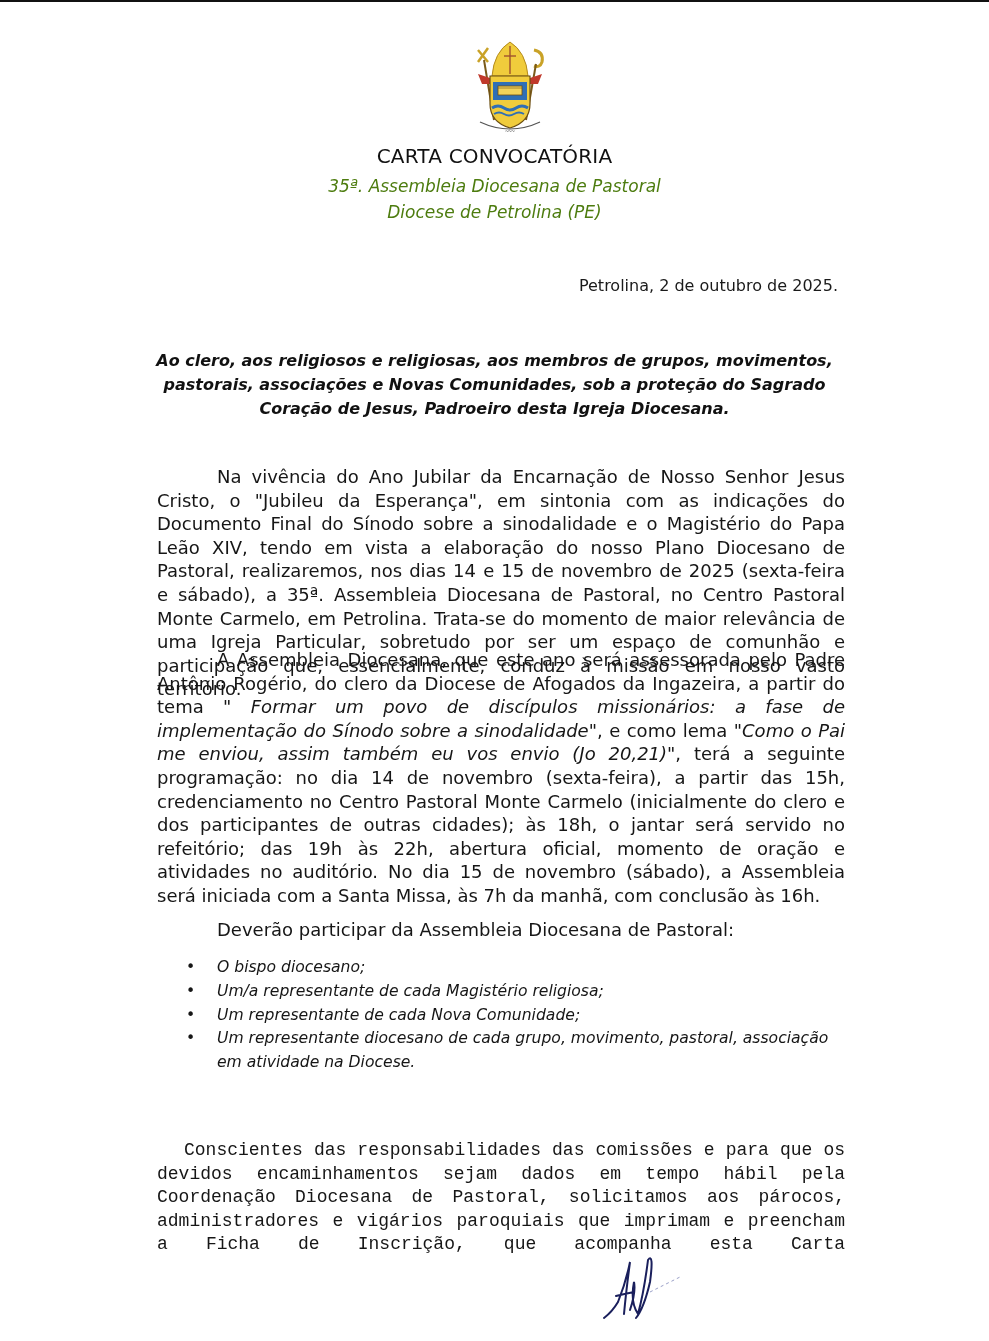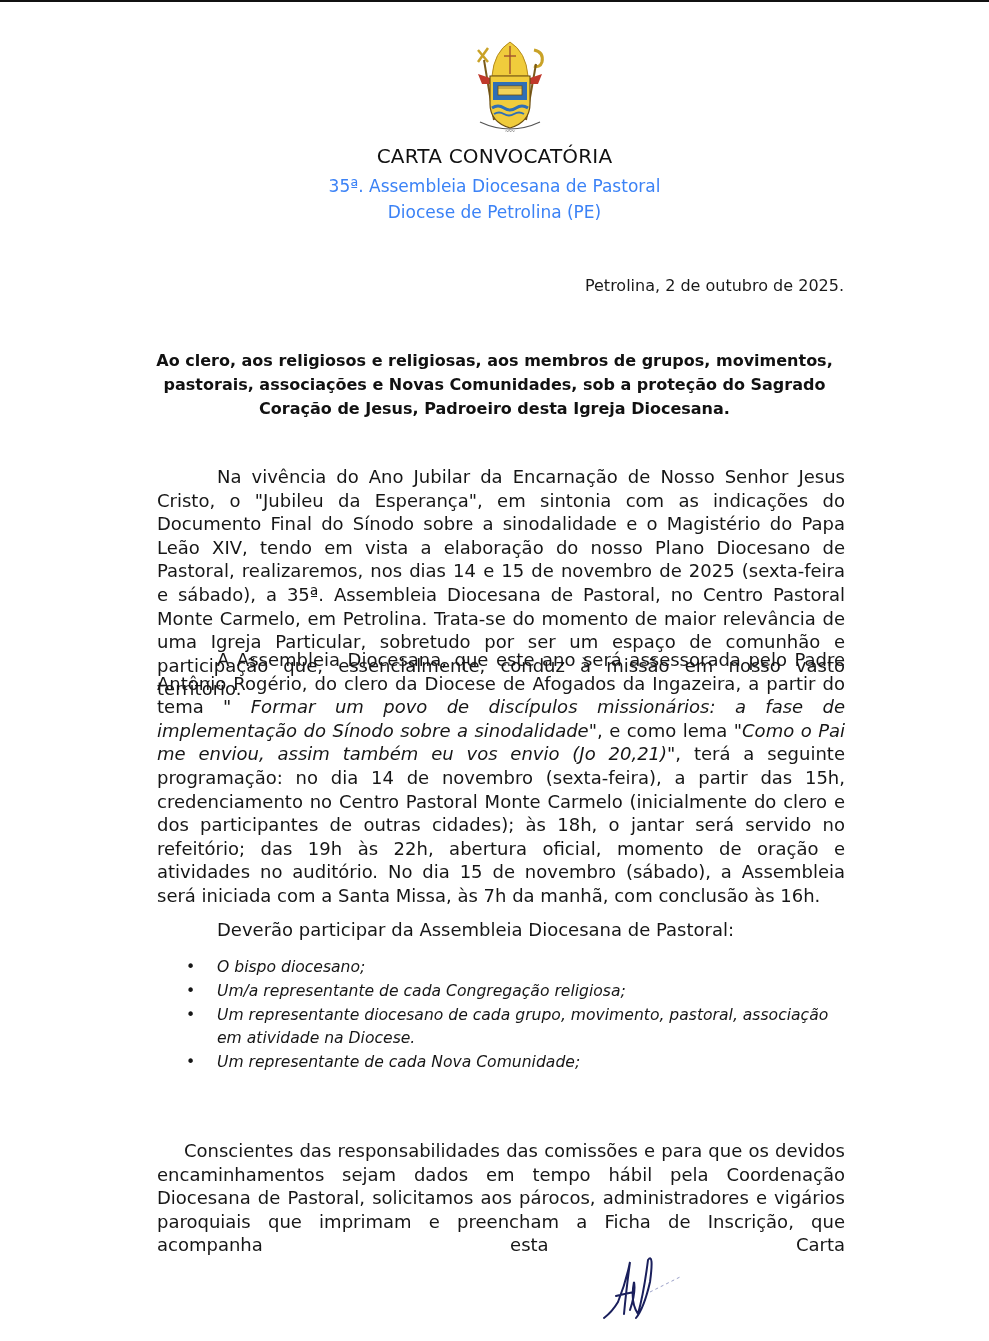--- a/index.html
+++ b/index.html
@@ -10,50 +10,50 @@
       color: #141414;
     }
     .top-rule { position: absolute; left: 0; top: 0; width: 989px; height: 2px; background: #111; }
     .crest { position: absolute; left: 470px; top: 38px; width: 80px; height: 98px; }
     .title {
       position: absolute; left: 0; width: 989px; top: 144px; text-align: center;
       font-weight: normal; font-size: 20px; letter-spacing: 0.2px; color: #111;
     }
     .subtitle {
       position: absolute; left: 0; width: 989px; text-align: center;
-      font-size: 17px; color: #3b82f6;
+      font-size: 17px; color: #4d7c0f; font-style: italic;
     }
     .st1 { top: 176px; }
     .st2 { top: 202px; }
     .date {
-      position: absolute; right: 145px; top: 276px; font-size: 16px; color: #1a1a1a;
+      position: absolute; right: 151px; top: 276px; font-size: 16px; color: #1a1a1a;
     }
     .address {
       position: absolute; left: 150px; width: 689px; top: 349px; text-align: center;
-      font-weight: bold; font-size: 16px; line-height: 24px; color: #111;
+      font-weight: bold; font-size: 16px; line-height: 24px; color: #111; font-style: italic;
     }
     .body {
       position: absolute; left: 157px; width: 688px;
       font-size: 18px; line-height: 23.6px; text-align: justify; color: #161616;
     }
     .body p { margin: 0; text-indent: 60px; }
     .p1 { top: 465px; }
     .p2 { top: 648px; }
     .p3 { top: 918px; }
     .p3 p { text-indent: 60px; }
     ul.participants {
       position: absolute; left: 186px; top: 956px; width: 660px;
       margin: 0; padding: 0; list-style: none;
       font-size: 15.6px; line-height: 23.8px; font-style: italic; color: #161616;
     }
     ul.participants li { position: relative; padding-left: 31px; }
     ul.participants li::before {
       content: "\2022"; position: absolute; left: 0; top: 0; font-style: normal;
     }
-    .p4 { top: 1139px; }
+    .p4 { top: 1139px; font-family: Liberation Mono, monospace; }
     .p4 p { text-indent: 27px; }
     .signature { position: absolute; left: 600px; top: 1252px; width: 90px; height: 75px; }
     em { font-style: italic; }
   </style>
 </head>
 <body>
 
 <div class="top-rule"></div>
 
 <div class="crest">
@@ -102,23 +102,23 @@
 <div class="body p2">
   <p><span>A Assembleia Diocesana, que este ano será assessorada pelo Padre Antônio Rogério, do clero da Diocese de Afogados da Ingazeira, a partir do tema </span><em>" Formar um povo de discípulos missionários: a fase de implementação do Sínodo sobre a sinodalidade"</em><span>, e como lema </span><em>"Como o Pai me enviou, assim também eu vos envio (Jo 20,21)"</em><span>, terá a seguinte programação: no dia 14 de novembro (sexta-feira), a partir das 15h, credenciamento no Centro Pastoral Monte Carmelo (inicialmente do clero e dos participantes de outras cidades); às 18h, o jantar será servido no refeitório; das 19h às 22h, abertura oficial, momento de oração e atividades no auditório. No dia 15 de novembro (sábado), a Assembleia será iniciada com a Santa Missa, às 7h da manhã, com conclusão às 16h.</span></p>
 </div>
 
 <div class="body p3">
   <p>Deverão participar da Assembleia Diocesana de Pastoral:</p>
 </div>
 
 <ul class="participants">
   <li>O bispo diocesano;</li>
-  <li>Um/a representante de cada Congregação religiosa;</li>
+  <li>Um/a representante de cada Magistério religiosa;</li>
+  <li>Um representante de cada Nova Comunidade;</li>
   <li>Um representante diocesano de cada grupo, movimento, pastoral, associação em atividade na Diocese.</li>
-  <li>Um representante de cada Nova Comunidade;</li>
 </ul>
 
 <div class="body p4">
   <p style="text-align-last: justify;">Conscientes das responsabilidades das comissões e para que os devidos encaminhamentos sejam dados em tempo hábil pela Coordenação Diocesana de Pastoral, solicitamos aos párocos, administradores e vigários paroquiais que imprimam e preencham a Ficha de Inscrição, que acompanha esta Carta</p>
 </div>
 
 <div class="signature">
   <svg width="90" height="75" viewBox="0 0 90 75">
     <path d="M4 66 Q12 60 18 50 Q26 30 30 10 Q26 40 24 62 M16 44 Q24 42 34 40
              M30 58 Q36 40 34 30 Q30 50 38 62 Q44 40 48 8 Q54 0 50 30 Q44 56 36 66" stroke="#1a1f5c" stroke-width="2" fill="none" stroke-linecap="round"></path>

